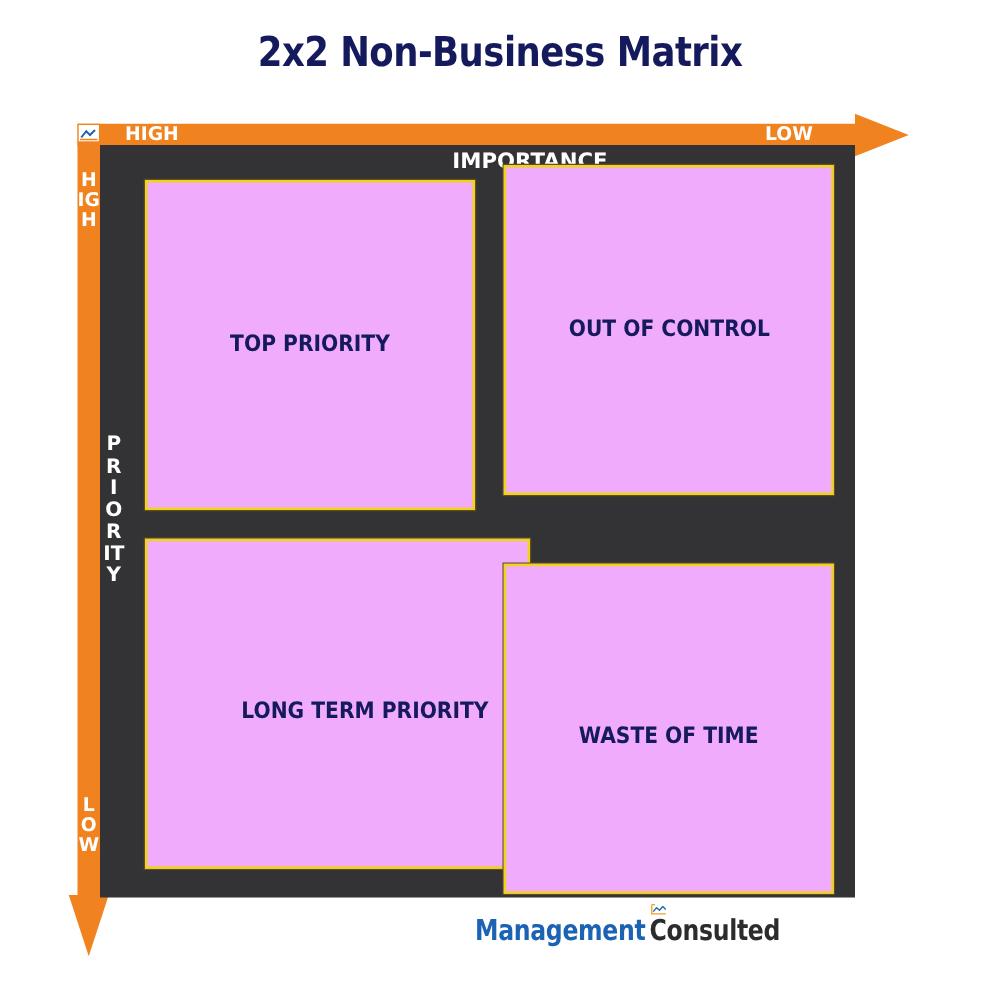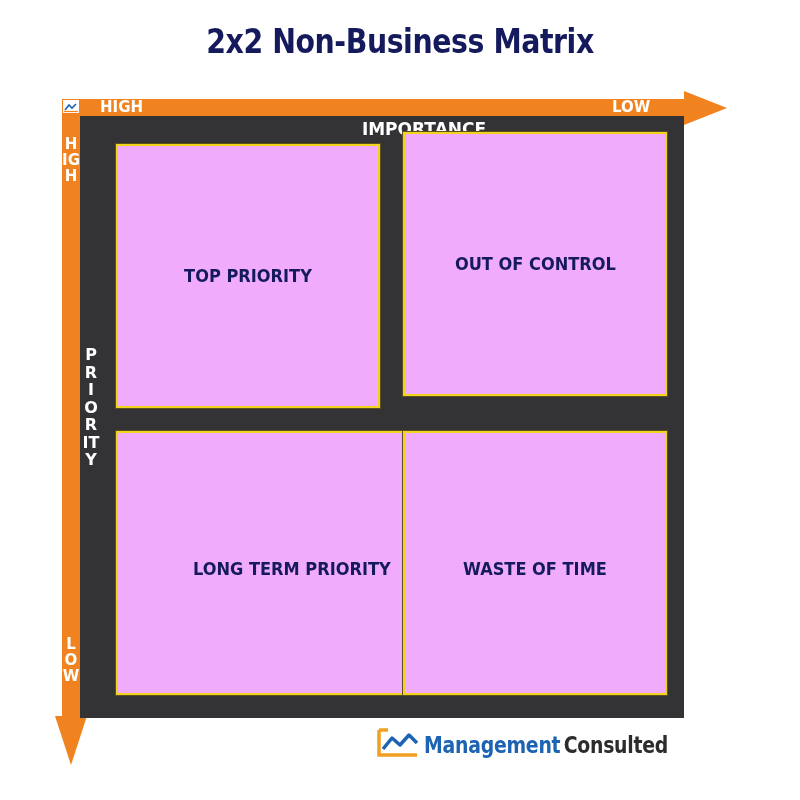--- a/index.html
+++ b/index.html
@@ -25,25 +25,25 @@
                   color: #ffffff; font-weight: bold; font-size: 17px;
                   font-family: "DejaVu Sans", sans-serif; }
     .urgency { position: absolute; left: 82px; top: 346px; width: 18px; text-align: center; color: #ffffff;
                font-weight: bold; font-family: "DejaVu Sans", sans-serif; font-size: 16px; line-height: 17.5px; }
     .quad { position: absolute; width: 260px; height: 260px; background: #f0abfc;
             border: 2px solid #f2d21b; box-shadow: 0 0 0 1px #5a5020;
             display: flex; align-items: center; justify-content: center; margin-left: 12px; }
     .q-tl { left: 104px; top: 144px; }
     .q-tr { left: 391px; top: 132px; }
     .q-bl { left: 104px; top: 431px; padding-left: 44px; }
-    .q-br { left: 391px; top: 431px; }
+    .q-br { left: 391px; top: 451px; }
     .quad-label { color: #141a5c; font-weight: bold; font-size: 18px;
                   font-family: "DejaVu Sans", sans-serif; text-align: center;
                   transform: scaleX(0.9); white-space: nowrap; }
-    .brand { position: absolute; left: 376px; top: 722px; height: 36px; display: flex; align-items: flex-end; }
+    .brand { position: absolute; left: 376px; top: 722px; height: 36px; display: flex; align-items: center; flex-direction: column; }
     .brand-icon { width: 44px; height: 34px; }
     .brand-name { font-family: "DejaVu Sans", sans-serif; font-weight: bold; font-size: 23px;
                   transform: scaleX(0.82); transform-origin: left center; white-space: nowrap;
                   margin-left: 4px; letter-spacing: -0.3px; }
     .brand-a { color: #1d63b3; }
     .brand-b { color: #2c2c2c; }
   </style>
 </head>
 <body>
 

